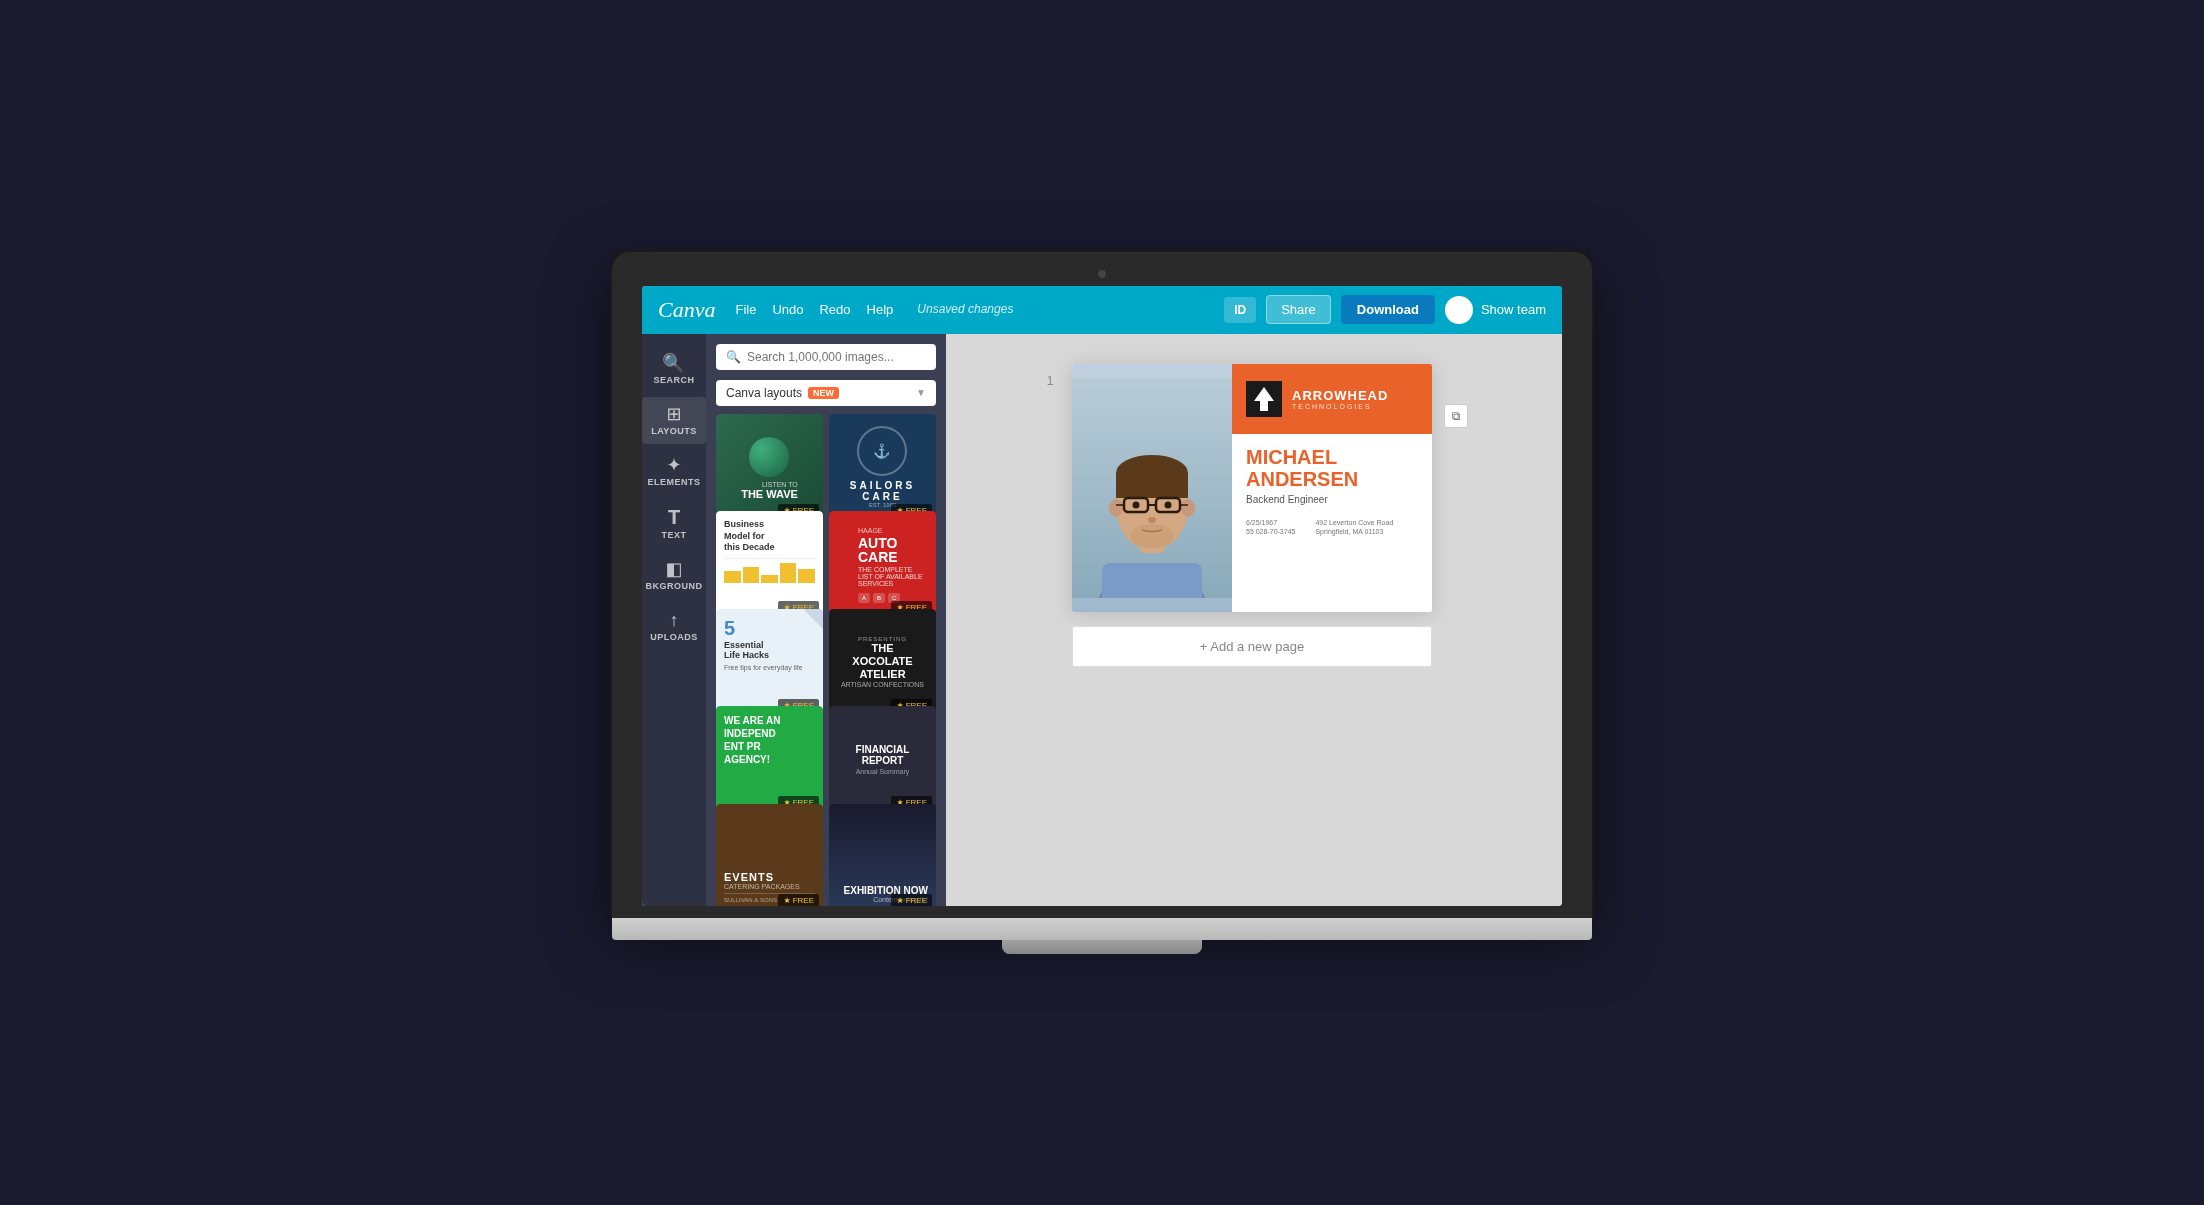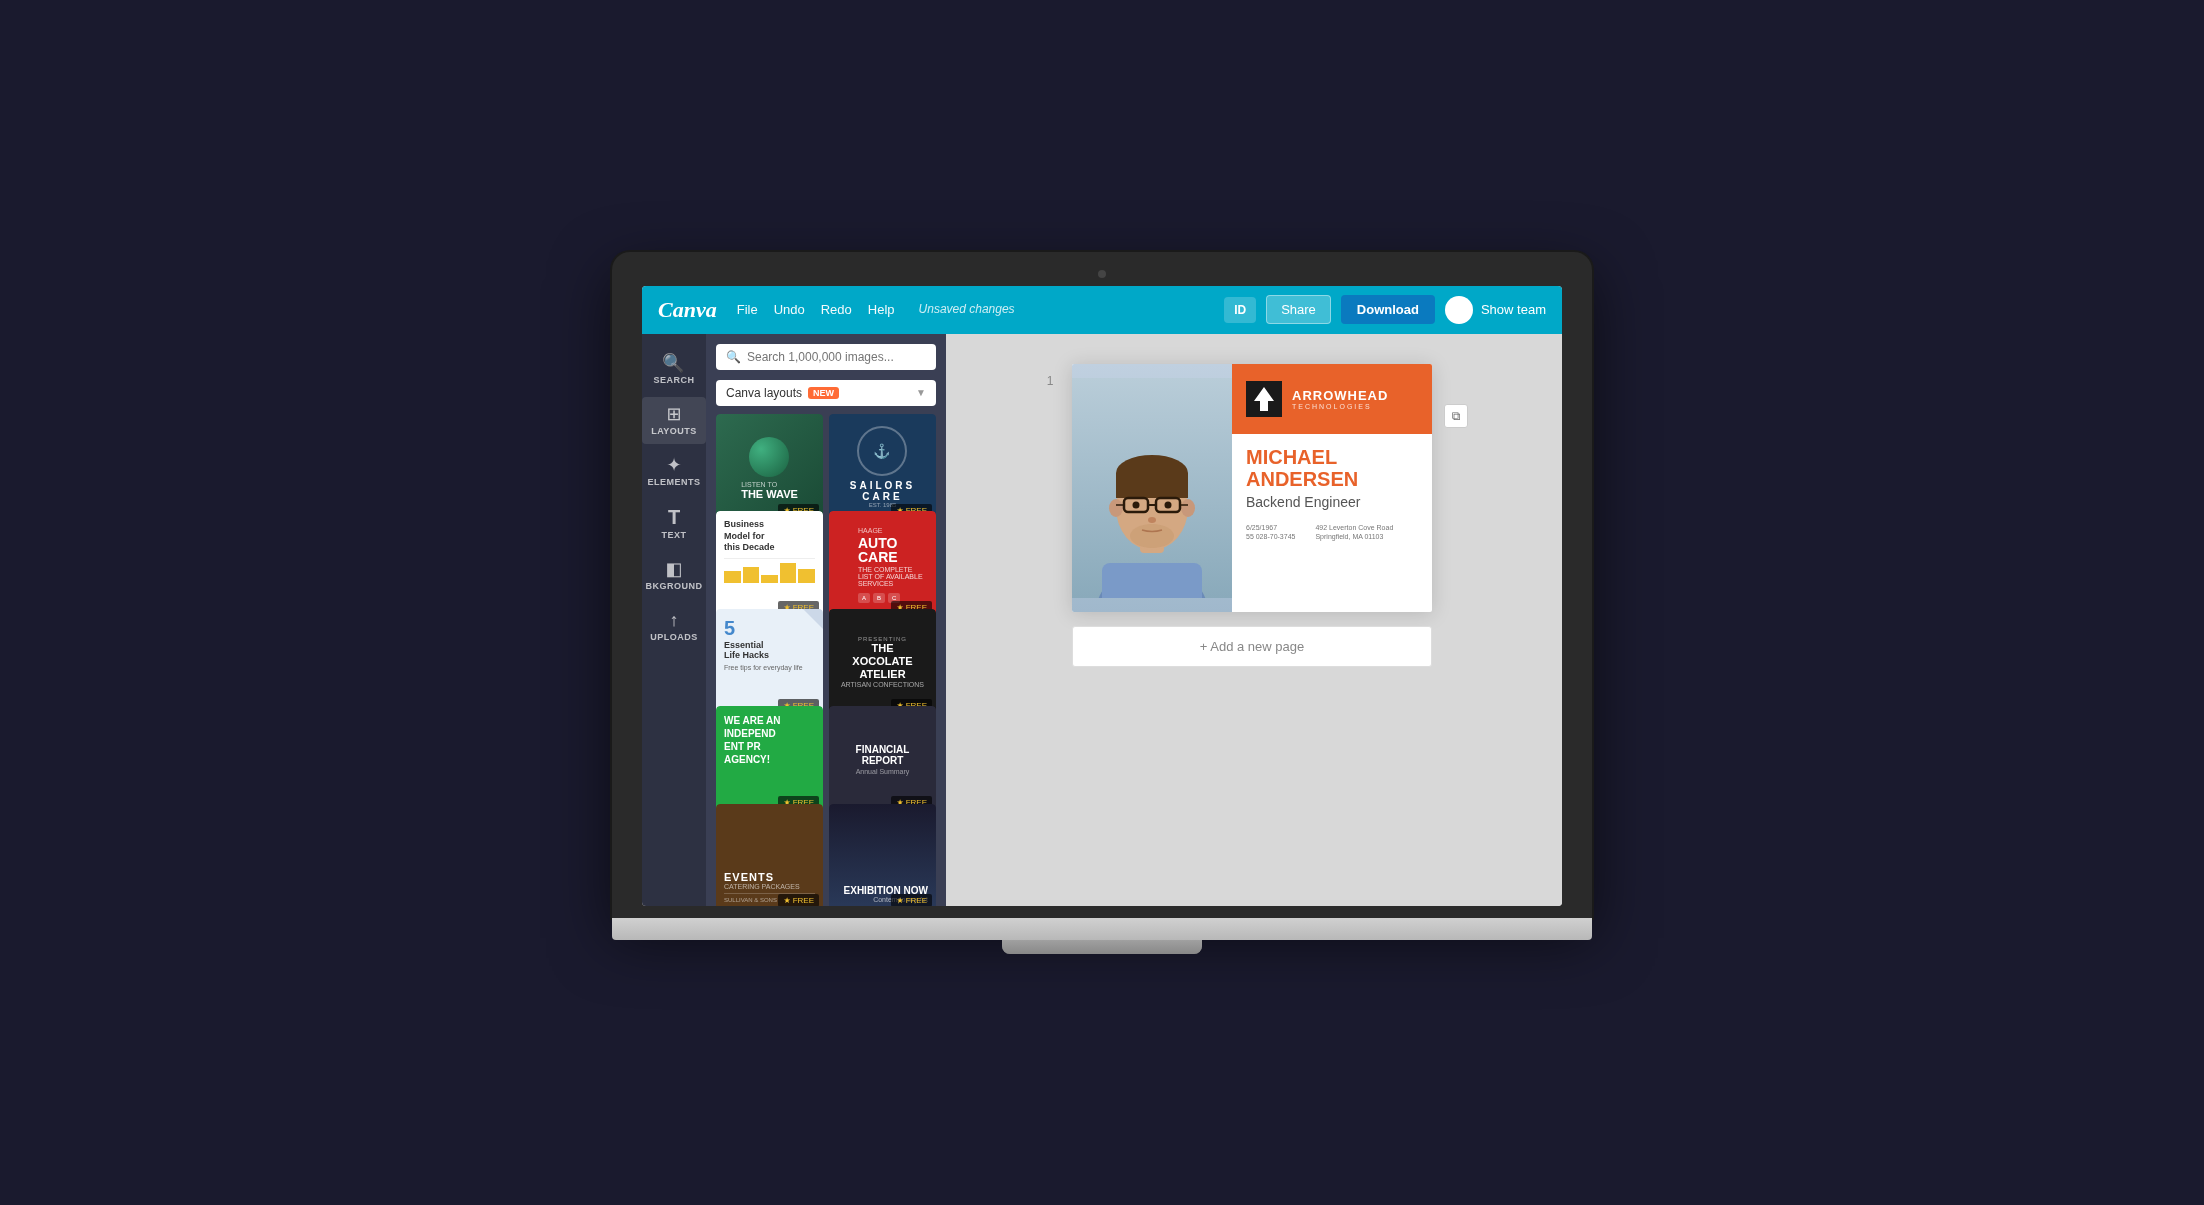--- a/index.html
+++ b/index.html
@@ -81,21 +81,21 @@
       display: flex;
       align-items: center;
       padding: 0 16px;
       height: 48px;
       flex-shrink: 0;
     }
 
     .topbar-logo {
       color: white;
       font-size: 22px;
-      font-weight: bold;
+      font-weight: normal;
       font-style: italic;
       margin-right: 20px;
       font-family: Georgia, serif;
     }
 
     .topbar-menu {
       display: flex;
       gap: 16px;
       flex: 1;
     }
@@ -337,21 +337,21 @@
     
     .t1 {
       background: linear-gradient(135deg, #2d6a4f, #1a4a35);
       display: flex;
       align-items: center;
       justify-content: center;
       padding: 8px;
     }
 
     .t1-content {
-      text-align: left;
+      text-align: right;
       color: white;
     }
 
     .t1-content .sub { font-size: 7px; color: rgba(255,255,255,0.7); text-transform: uppercase; }
     .t1-content .main-text { font-size: 11px; font-weight: bold; line-height: 1.2; }
     .t1-ball { width: 40px; height: 40px; background: radial-gradient(circle at 30% 30%, #40b080, #1a6040); border-radius: 50%; margin: 4px auto; }
 
     .t2 {
       background: #1a3a5c;
       display: flex;
@@ -589,21 +589,21 @@
 
     .person-name {
       font-size: 20px;
       font-weight: 900;
       color: #e8622a;
       text-transform: uppercase;
       line-height: 1.1;
     }
 
     .person-title {
-      font-size: 14px;
+      font-size: 10px;
       color: #555;
       margin-top: 4px;
       margin-bottom: 14px;
     }
 
     .person-details {
       display: flex;
       gap: 20px;
       font-size: 7px;
       color: #777;

